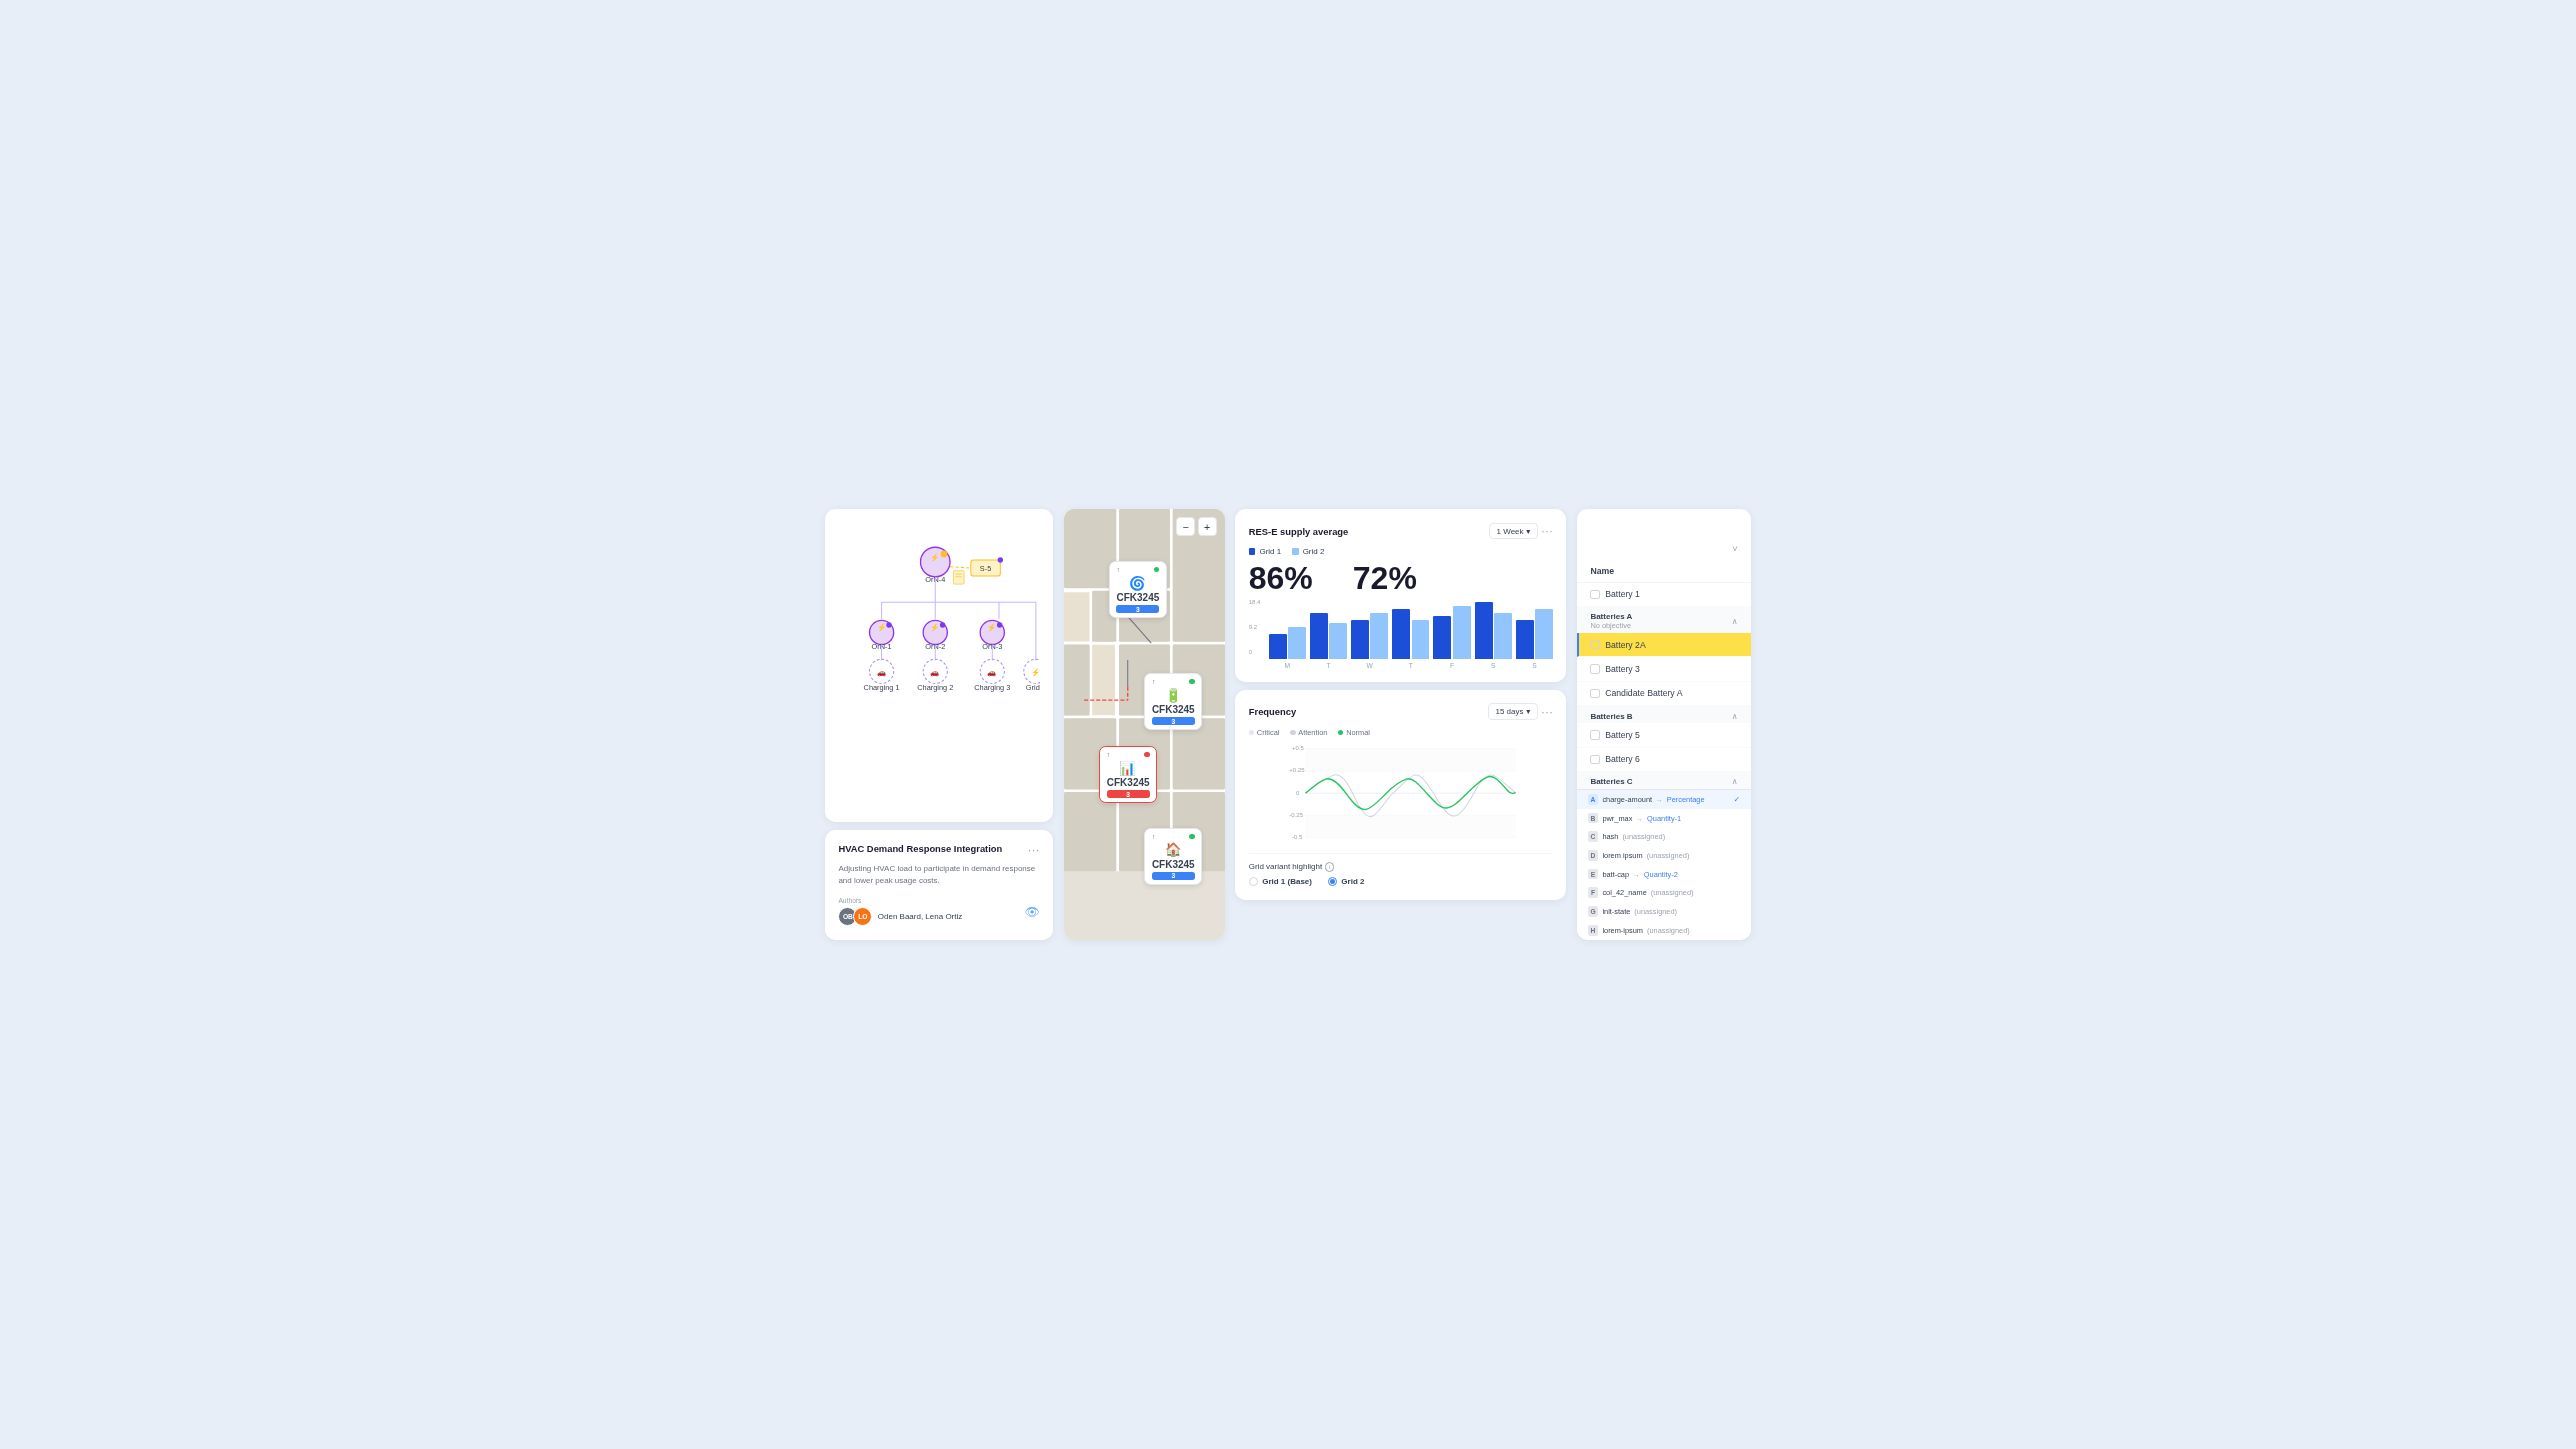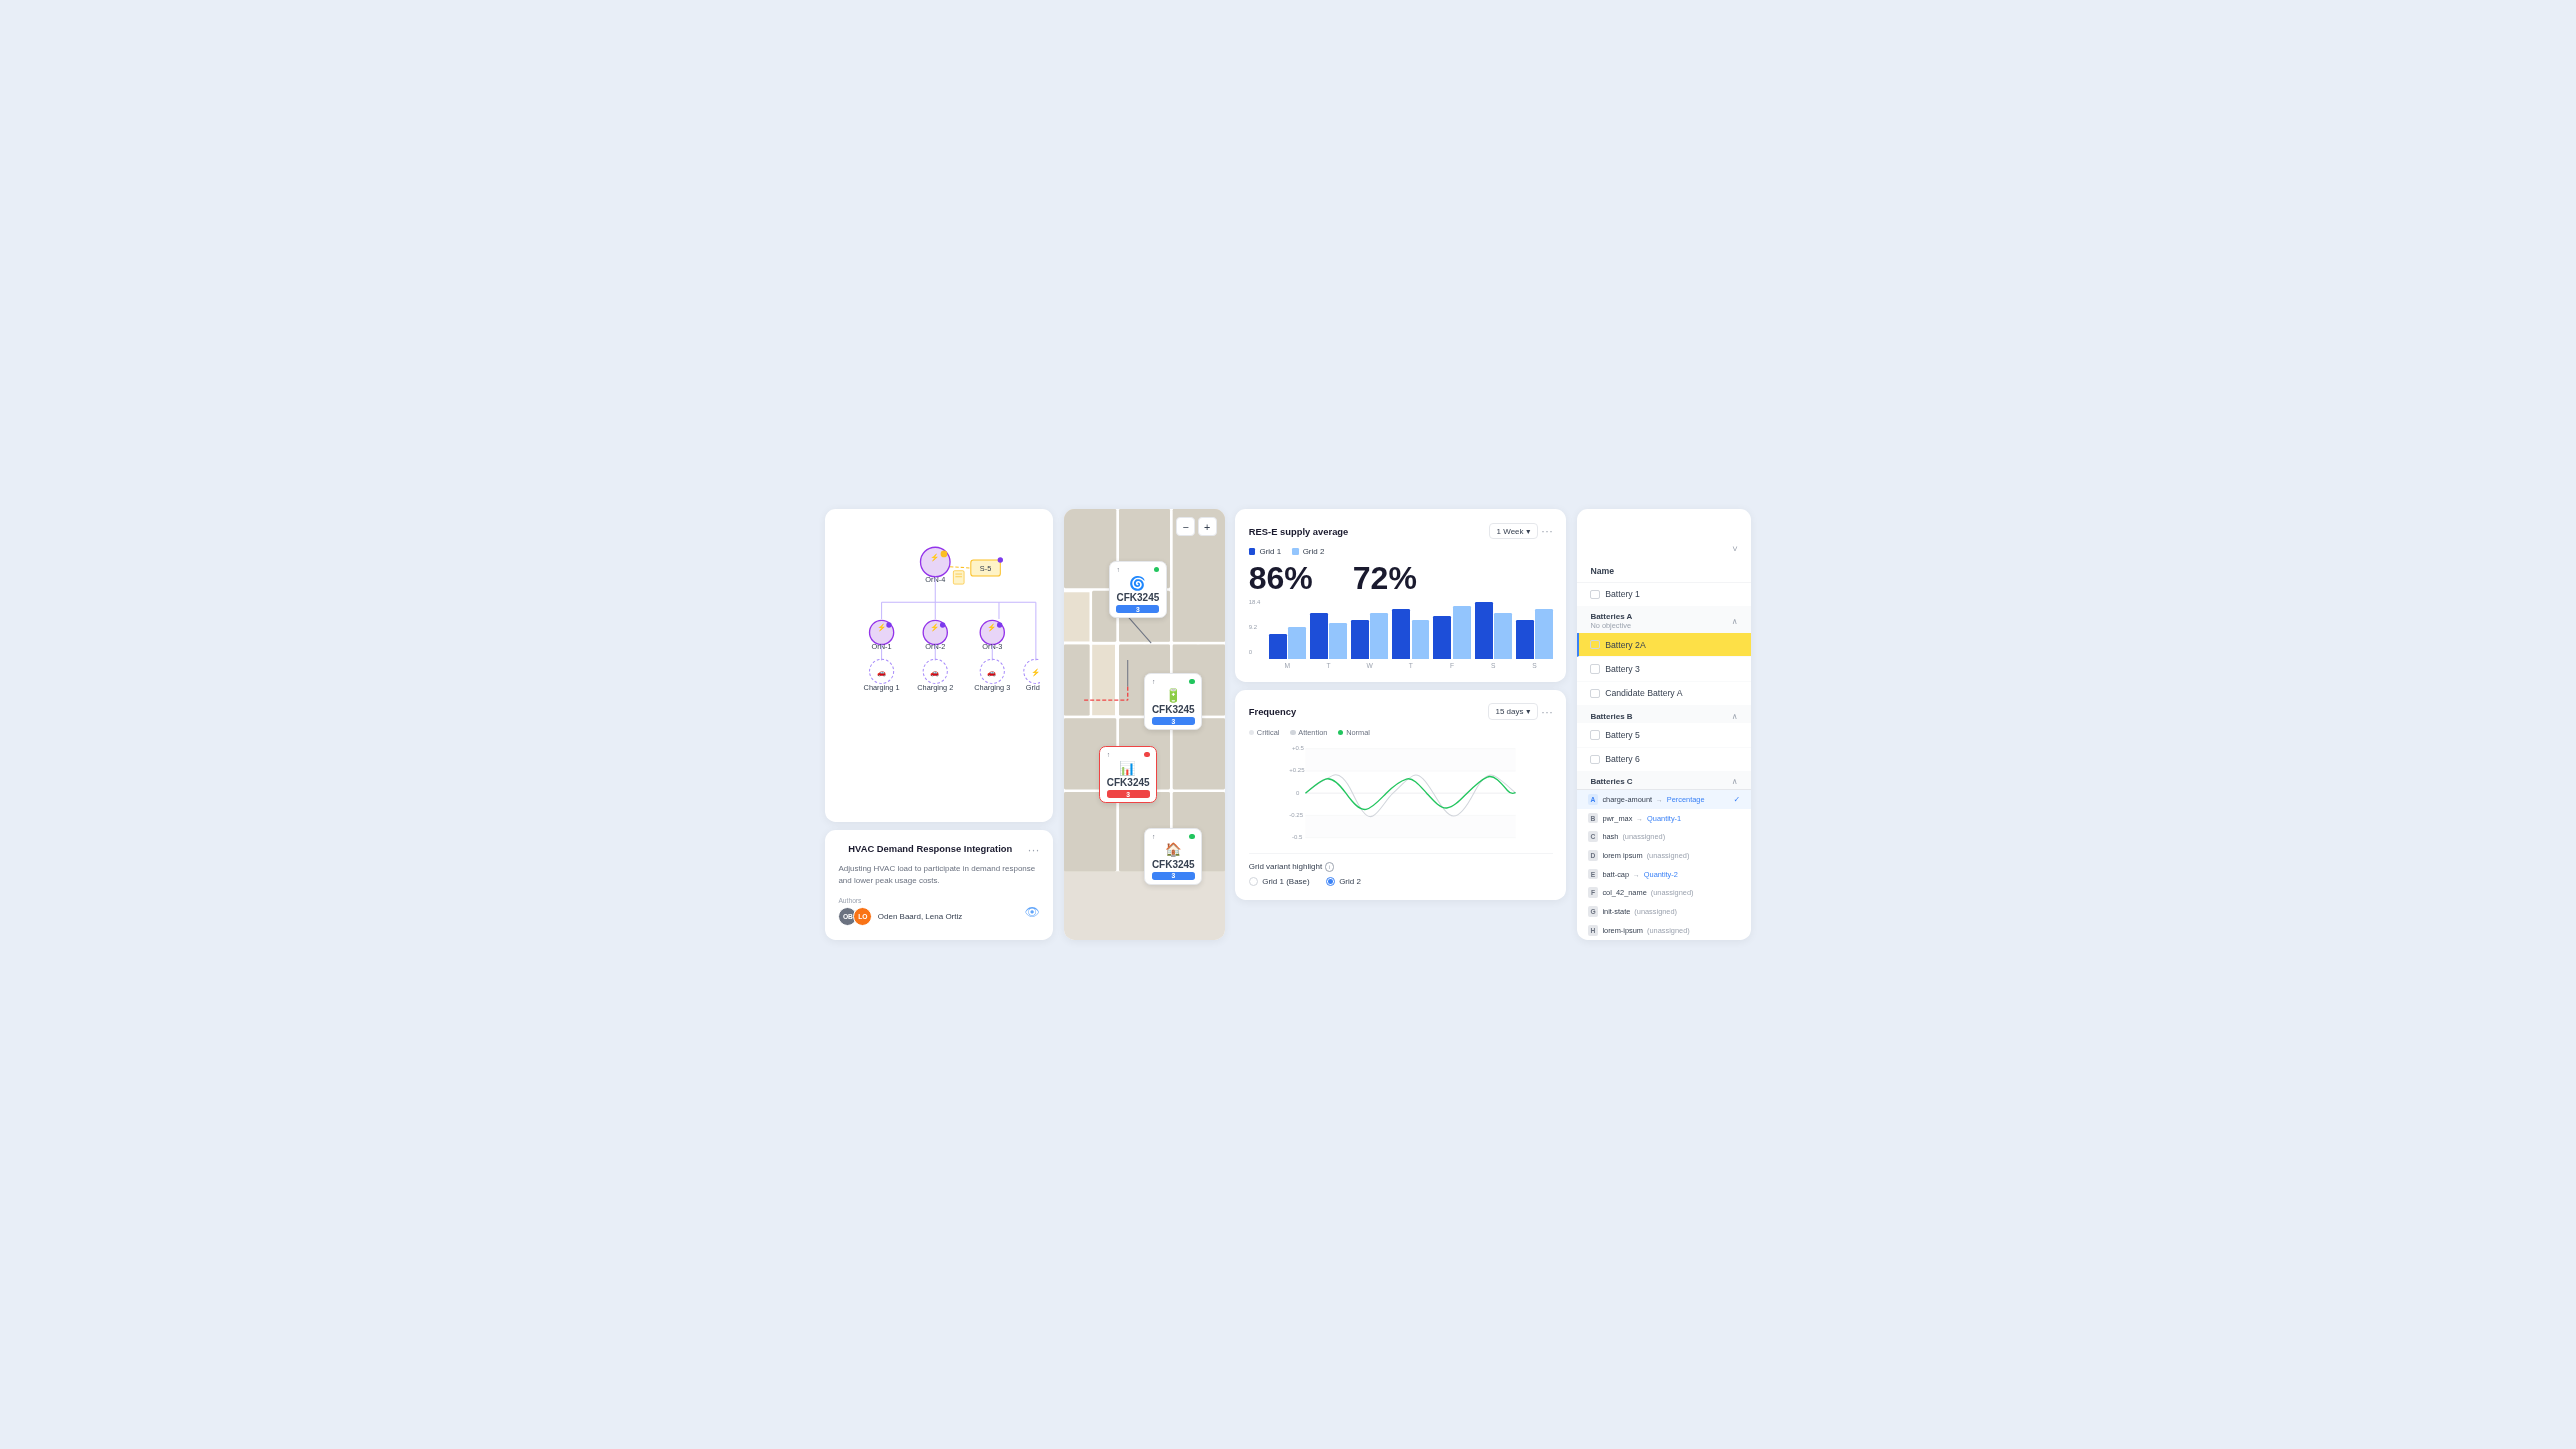--- a/index.html
+++ b/index.html
@@ -47,21 +47,20 @@
       justify-content: space-between;
       align-items: flex-start;
       margin-bottom: 5.4px;
     }
     .hvac-title {
       font-size: 9.4px;
       font-weight: 600;
       color: #1a1a2e;
       flex: 1;
       margin-right: 5.4px;
-      text-align: center;
     }
     .hvac-desc {
       font-size: 8px;
       color: #6b7280;
       line-height: 1.5;
       margin-bottom: 10.7px;
     }
     .hvac-footer {
       display: flex;
       justify-content: space-between;
@@ -295,20 +294,21 @@
       display: flex;
       gap: 16px;
     }
     .radio-item {
       display: flex;
       align-items: center;
       gap: 4px;
       font-size: 8px;
       color: #374151;
       cursor: pointer;
+      font-weight: bold;
     }
     .radio-circle {
       width: 9.4px; height: 9.4px; border-radius: 50%;
       border: 1.3px solid #d1d5db;
       display: flex; align-items: center; justify-content: center;
     }
     .radio-circle.checked { border-color: #3b82f6; }
     .radio-inner { width: 4.7px; height: 4.7px; border-radius: 50%; background: #3b82f6; }
 
     

